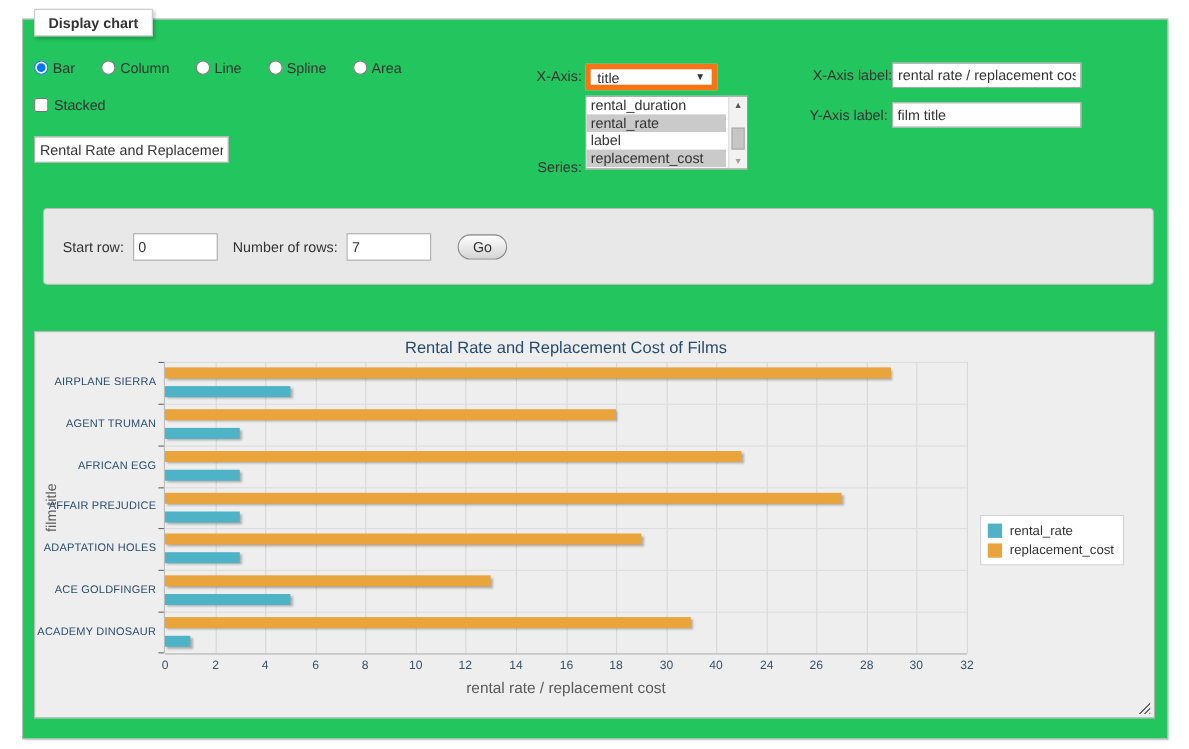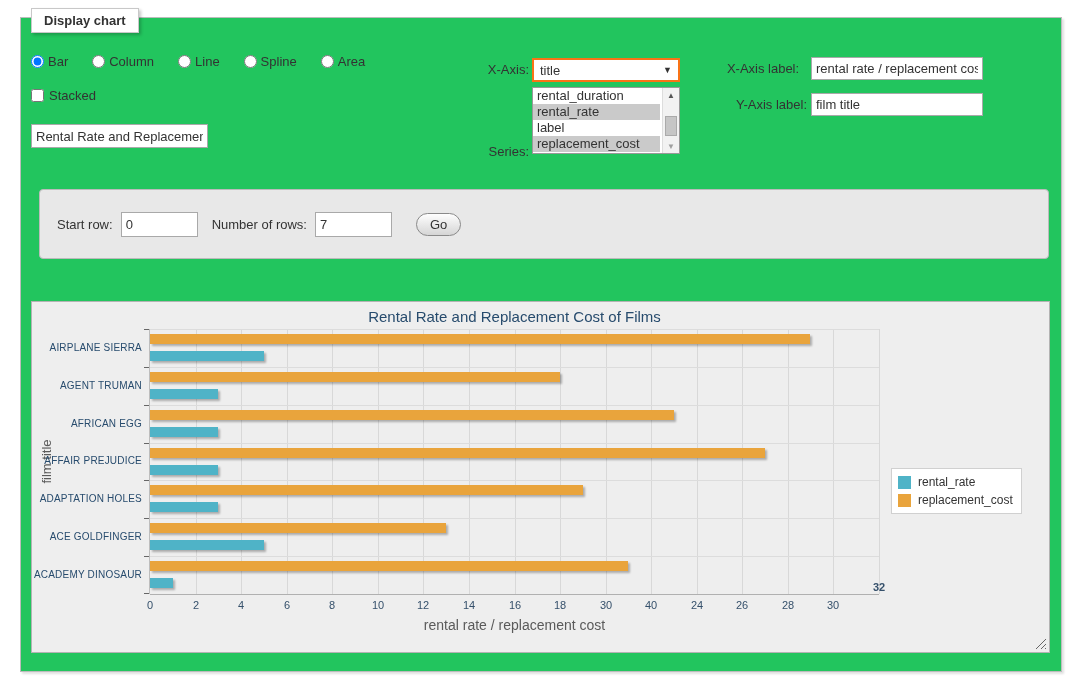--- a/index.html
+++ b/index.html
@@ -16,25 +16,25 @@
   .radio-row label { display: flex; align-items: center; gap: 4px; cursor: default; }
   .stacked-row { position: absolute; left: 10px; top: 70px; display: flex; align-items: center; gap: 5px; }
 
   input[type="text"] { border: 1px solid #a9a9a9; background: #fff; color: #333;
     font-family: "Liberation Sans", sans-serif; font-size: 13px; padding: 2px 4px; }
   .title-input { position: absolute; left: 10px; top: 106px; width: 177px; height: 24px; }
 
   .field-label { position: absolute; text-align: right; color: #333; }
   .lbl-xaxis  { left: 440px; top: 44px;  width: 68px; }
   .lbl-series { left: 440px; top: 126px; width: 68px; }
-  .lbl-xlab   { left: 694px; top: 43px;  width: 96px; text-align: center; }
+  .lbl-xlab   { left: 694px; top: 43px;  width: 96px; }
   .lbl-ylab   { left: 690px; top: 79px;  width: 96px; }
 
-  .select-box { position: absolute; left: 511px; top: 40px; width: 148px; height: 24px;
-    background: #fff; border: 2px solid #f97316; display: flex; align-items: center;
+  .select-box { position: absolute; left: 511px; top: 40px; width: 120px; height: 24px;
+    background: #fff; border: 5px solid #f97316; display: flex; align-items: center;
     justify-content: space-between; padding: 0 6px; cursor: default; }
   .select-box .arrow { font-size: 9px; color: #333; }
 
   .series-list { position: absolute; left: 511px; top: 69px; width: 148px; height: 67px;
     background: #fff; border: 1px solid #999; overflow: hidden; }
   .series-list .opt { height: 16px; line-height: 16px; padding-left: 4px; width: 127px;
     white-space: nowrap; font-size: 13px; }
   .series-list .opt.selected { background: #cacaca; }
   .list-scrollbar { position: absolute; right: 0; top: 0; width: 17px; height: 65px;
     background: #f2f2f2; border-left: 1px solid #ddd; }
@@ -232,15 +232,15 @@
       <div class="xtick-label" style="left: 371px; top: 297px;">12</div>
       <div class="xtick-label" style="left: 417px; top: 297px;">14</div>
       <div class="xtick-label" style="left: 463px; top: 297px;">16</div>
       <div class="xtick-label" style="left: 508px; top: 297px;">18</div>
       <div class="xtick-label" style="left: 554px; top: 297px;">30</div>
       <div class="xtick-label" style="left: 599px; top: 297px;">40</div>
       <div class="xtick-label" style="left: 645px; top: 297px;">24</div>
       <div class="xtick-label" style="left: 690px; top: 297px;">26</div>
       <div class="xtick-label" style="left: 736px; top: 297px;">28</div>
       <div class="xtick-label" style="left: 781px; top: 297px;">30</div>
-      <div class="xtick-label" style="left: 827px; top: 279px; font-weight: bold;">32</div>
+      <div class="xtick-label" style="left: 827px; top: 297px;">32</div>
     </div>
 </div>
 
 </body></html>

